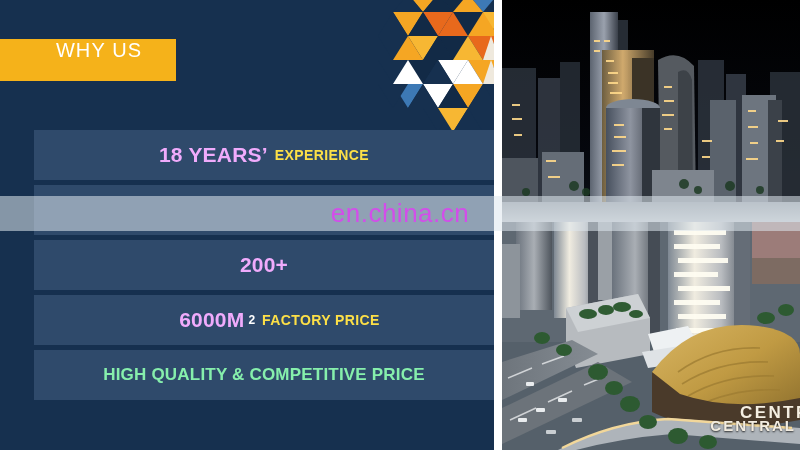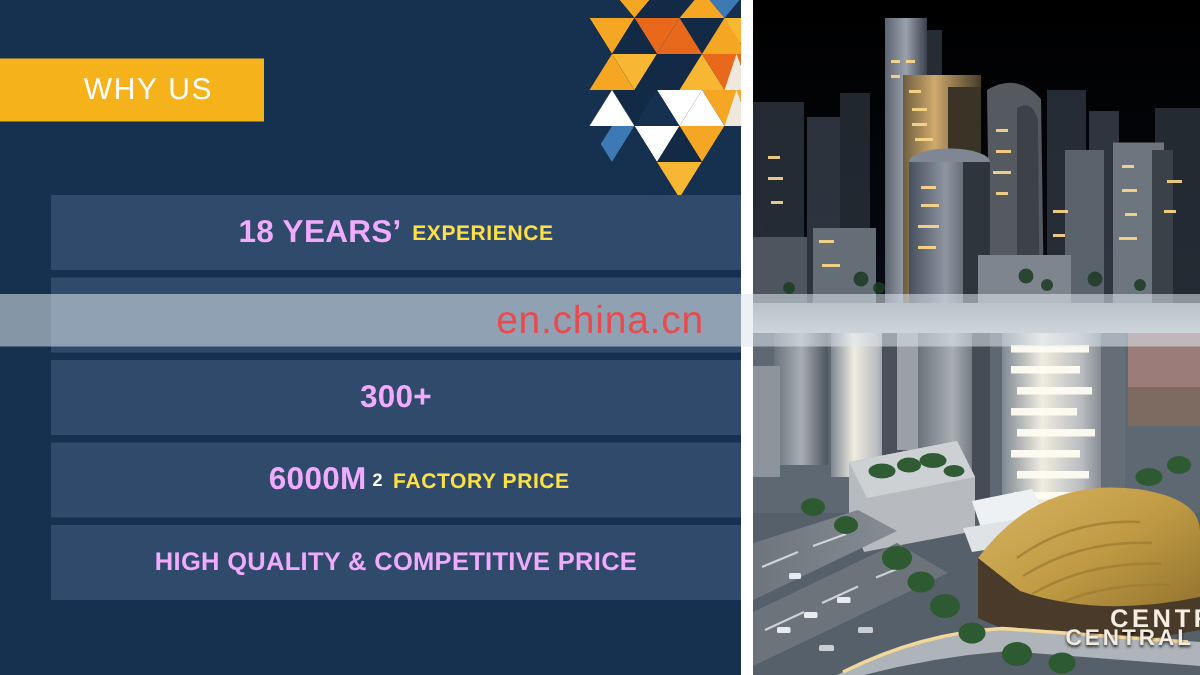--- a/index.html
+++ b/index.html
@@ -24,21 +24,21 @@
     background:#16304f;
     overflow:hidden;
   }
 
   
   #why-us-badge {
     position:absolute;
     left:0; top:39px;
     width:176px; height:42px;
     background:#f5b21a;
-    display:flex; align-items:center; justify-content:center;
+    display:flex; justify-content:center;
   }
   #why-us-badge .label {
     color:#ffffff;
     font-size:20px;
     letter-spacing:1.1px;
     font-weight:400;
     padding-left:22px;
     white-space:nowrap;
   }
 
@@ -82,39 +82,39 @@
     margin-left:4px;
   }
   .fact-small {
     color:#fde047;
     font-size:14px;
     font-weight:bold;
     letter-spacing:0.4px;
     margin-left:7px;
   }
   .fact-accent {
-    color:#f0abfc;
+    color:#86efac;
     font-size:17px;
     font-weight:bold;
     letter-spacing:0.2px;
   }
 
   
   #watermark-band {
     position:absolute;
     left:0; top:196px;
     width:800px; height:35px;
     background:rgba(222,230,238,0.56);
     display:flex;
     align-items:center;
     justify-content:center;
     z-index:40;
   }
   #watermark-band .wm-text {
-    color:#ef4444;
+    color:#d946ef;
     font-size:26px;
     letter-spacing:0.5px;
     opacity:0.92;
   }
 
   
   #divider {
     position:absolute;
     left:494px; top:0;
     width:8px; height:450px;
@@ -211,21 +211,21 @@
       <span class="fact-big">18 YEARS’</span>
       <span class="fact-small">EXPERIENCE</span>
     </div>
 
     <div class="fact-bar row1">
       <span class="fact-big"></span>
       <span class="fact-small"></span>
     </div>
 
     <div class="fact-bar row2">
-      <span class="fact-big">300+</span>
+      <span class="fact-big">200+</span>
     </div>
 
     <div class="fact-bar row3">
       <span class="fact-big">6000M</span>
       <span class="fact-sup">2</span>
       <span class="fact-small">FACTORY PRICE</span>
     </div>
 
     <div class="fact-bar row4">
       <span class="fact-accent">HIGH QUALITY &amp; COMPETITIVE PRICE</span>

